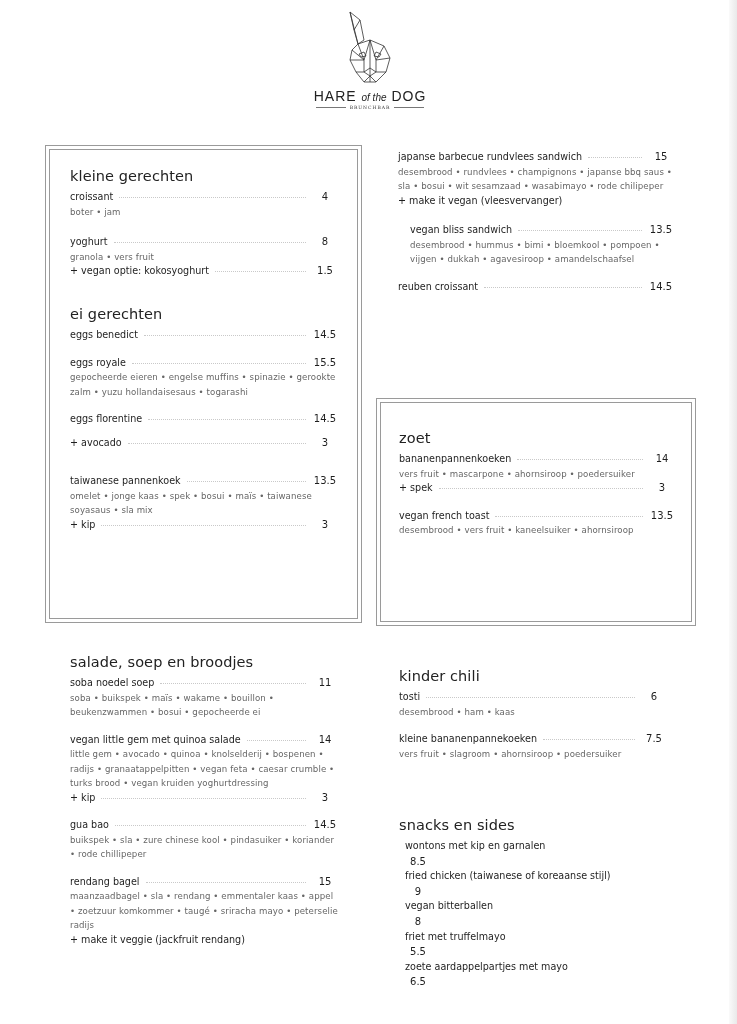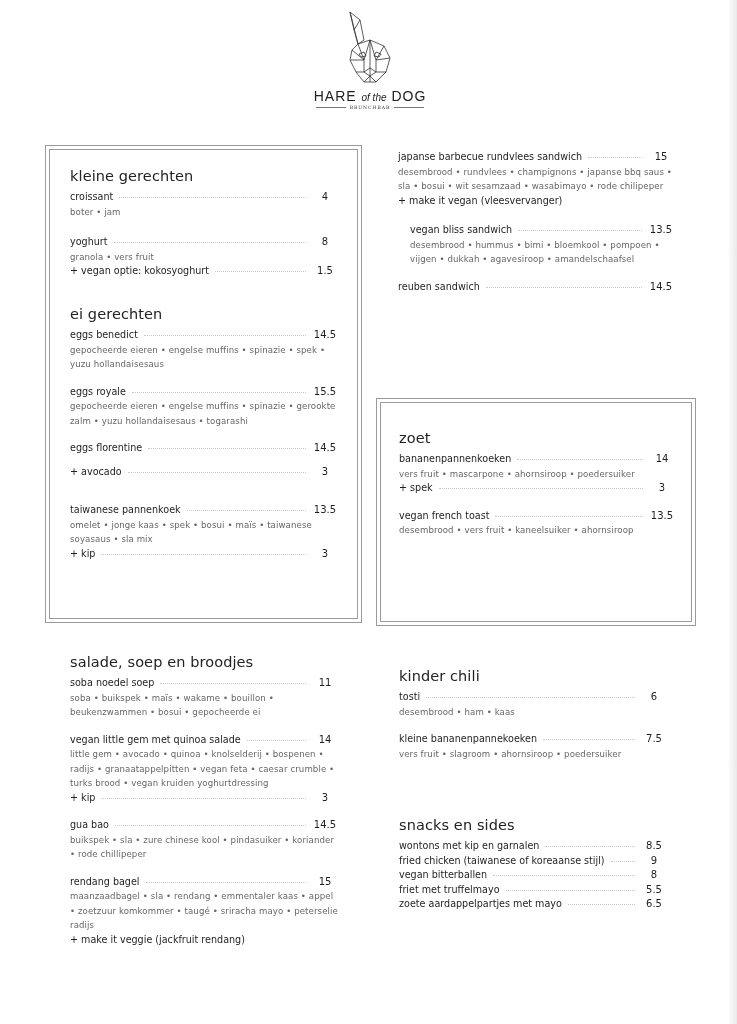--- a/index.html
+++ b/index.html
@@ -16,21 +16,21 @@
   .box .inner{position:absolute;left:3px;top:3px;right:3px;bottom:3px;border:1px solid #9a9a9a;}
   .section{position:absolute;}
   .h{font-size:14.5px;color:#222;margin:0 0 6px 0;font-weight:normal;letter-spacing:0.1px;}
   .item{margin-bottom:13px;}
   .row{display:flex;align-items:baseline;font-size:9.6px;line-height:14.5px;color:#1e1e1e;}
   .row .name{white-space:nowrap;}
   .row .dots{flex:1;border-bottom:1px dotted #c9c9c9;margin:0 6px;height:1px;transform:translateY(-2px);}
   .row .price{white-space:nowrap;min-width:26px;text-align:center;font-size:10px;}
   .desc{font-size:8.6px;line-height:14.5px;color:#666;letter-spacing:0.1px;}
   .addon{font-size:9.6px;line-height:14.5px;color:#1e1e1e;}
-  .snacks .row{line-height:14.6px;}
+  .snacks .row{line-height:14.6px;flex-direction:column;}
 </style>
 </head>
 <body>
 
 <div class="edge"></div>
 
 <div class="logo">
   <svg width="60" height="76" viewBox="0 0 60 76" fill="none" stroke="#333" stroke-width="0.8">
     <polygon points="10,2 20,10 24,30 18,34 14,20"></polygon>
     <line x1="10" y1="2" x2="18" y2="34"></line>
@@ -92,21 +92,20 @@
 </div>
 
 <div class="section" style="left:70px;top:306px;width:268px;">
   <div class="h">ei gerechten</div>
   <div class="item">
     <div class="row">
         <span class="name">eggs benedict</span>
         <span class="dots"></span>
         <span class="price">14.5</span>
       </div>
-    <div class="desc">gepocheerde eieren • engelse muffins • spinazie • spek • yuzu hollandaisesaus</div>
   </div>
   <div class="item">
     <div class="row">
         <span class="name">eggs royale</span>
         <span class="dots"></span>
         <span class="price">15.5</span>
       </div>
     <div class="desc">gepocheerde eieren • engelse muffins • spinazie • gerookte zalm • yuzu hollandaisesaus • togarashi</div>
   </div>
   <div class="item">
@@ -151,21 +150,21 @@
   <div class="item" style="margin-top:15px;margin-left:12px;">
     <div class="row">
         <span class="name">vegan bliss sandwich</span>
         <span class="dots"></span>
         <span class="price">13.5</span>
       </div>
     <div class="desc">desembrood • hummus • bimi • bloemkool • pompoen • vijgen • dukkah • agavesiroop • amandelschaafsel</div>
   </div>
   <div class="item">
     <div class="row">
-        <span class="name">reuben sandwich</span>
+        <span class="name">reuben croissant</span>
         <span class="dots"></span>
         <span class="price">14.5</span>
       </div>
   </div>
 </div>
 
 <div class="box" style="left:376px;top:398px;width:318px;height:226px;">
     <div class="inner"></div>
   </div>
 <div class="section" style="left:399px;top:430px;width:276px;">

